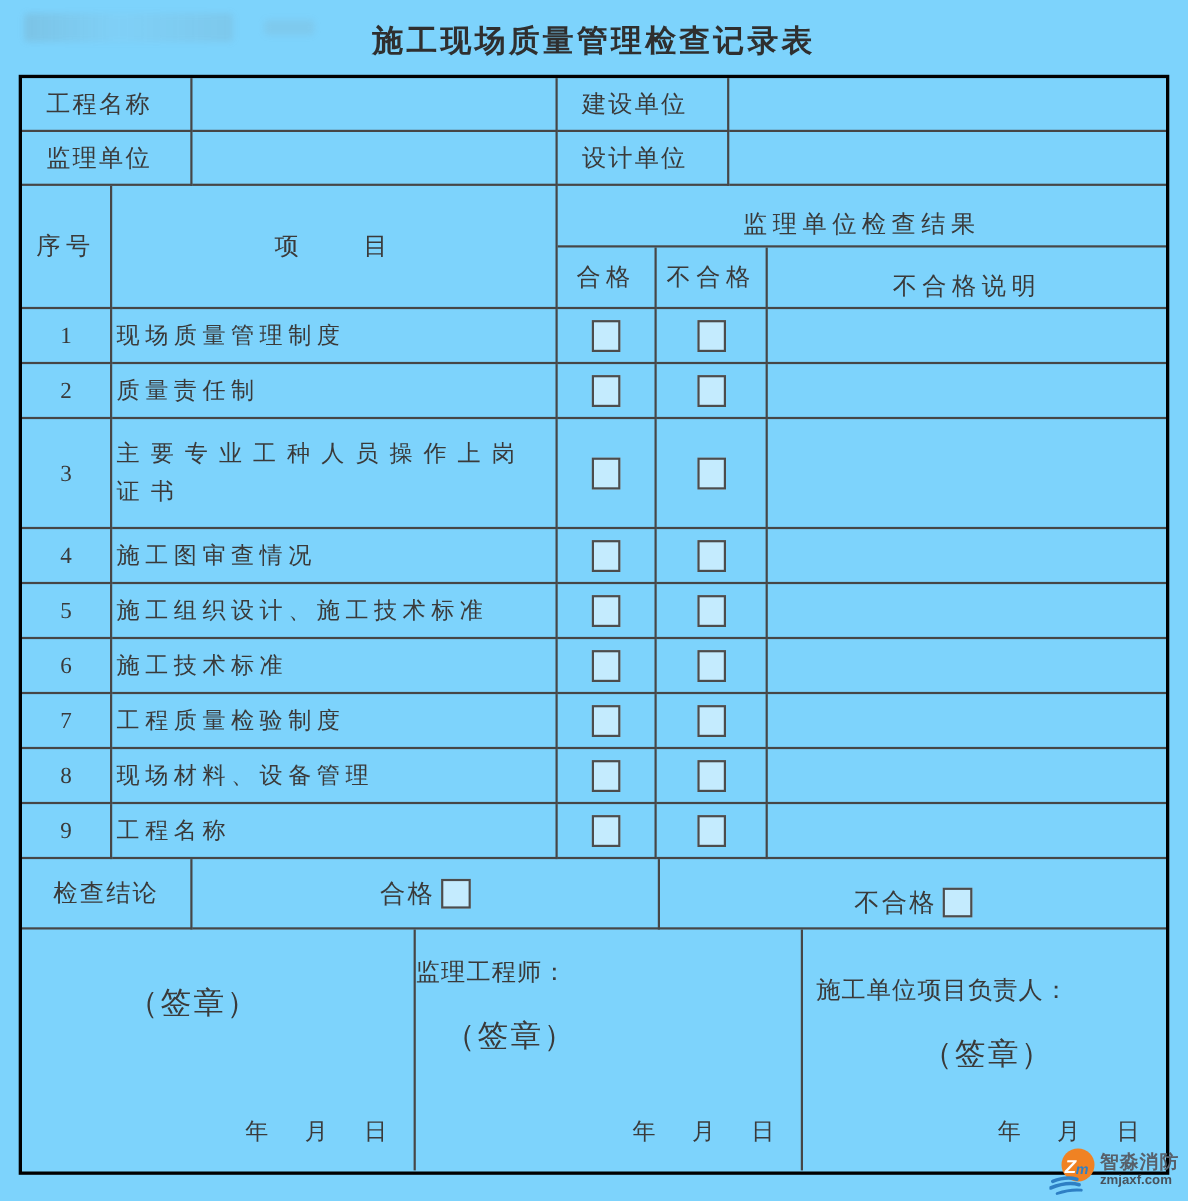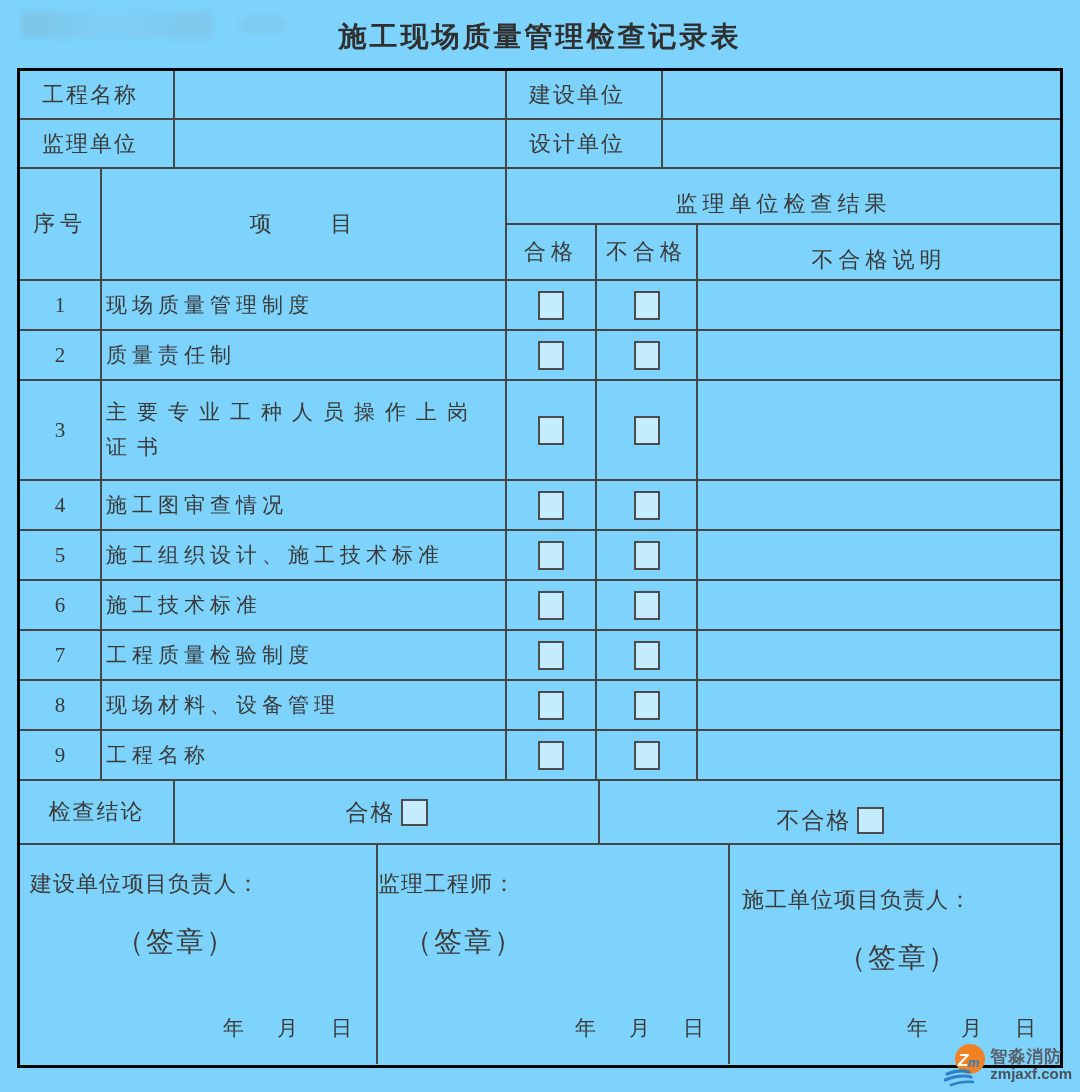--- a/index.html
+++ b/index.html
@@ -91,21 +91,21 @@
     position:absolute;right:8px;bottom:4px;
     display:flex;align-items:flex-start;gap:2px;z-index:5;
   }
   .wm-text{display:flex;flex-direction:column;line-height:1.05;padding-top:6px;}
   .wm-brand{
     font-family:"Liberation Sans","DejaVu Sans",sans-serif;
     font-size:17px;font-weight:bold;color:#57606a;letter-spacing:1px;
   }
   .wm-site{
     font-family:"Liberation Sans","DejaVu Sans",sans-serif;
-    font-size:15px;font-weight:bold;color:#47525c;
+    font-size:12px;font-weight:bold;color:#47525c;
   }
 </style>
 </head>
 <body>
 
 <div class="page">
   <div class="smudge"></div>
   <div class="smudge2"></div>
 
   <div class="title">施工现场质量管理检查记录表</div>
@@ -232,21 +232,20 @@
         <span class="optbox"></span>
       </div>
       <div class="cell optcell nr">
         <span>不合格</span>
         <span class="optbox"></span>
       </div>
     </div>
 
     <div class="sec secD">
       <div class="cell sigcell sig1 nb">
-        <div class="sigrole">建设单位项目负责人：</div>
         <div class="sigseal">（签章）</div>
         <div class="sigdate">年　月　日</div>
       </div>
       <div class="cell sigcell sig2 nb">
         <div class="sigrole">监理工程师：</div>
         <div class="sigseal">（签章）</div>
         <div class="sigdate">年　月　日</div>
       </div>
       <div class="cell sigcell sig3 nb nr">
         <div class="sigrole">施工单位项目负责人：</div>

